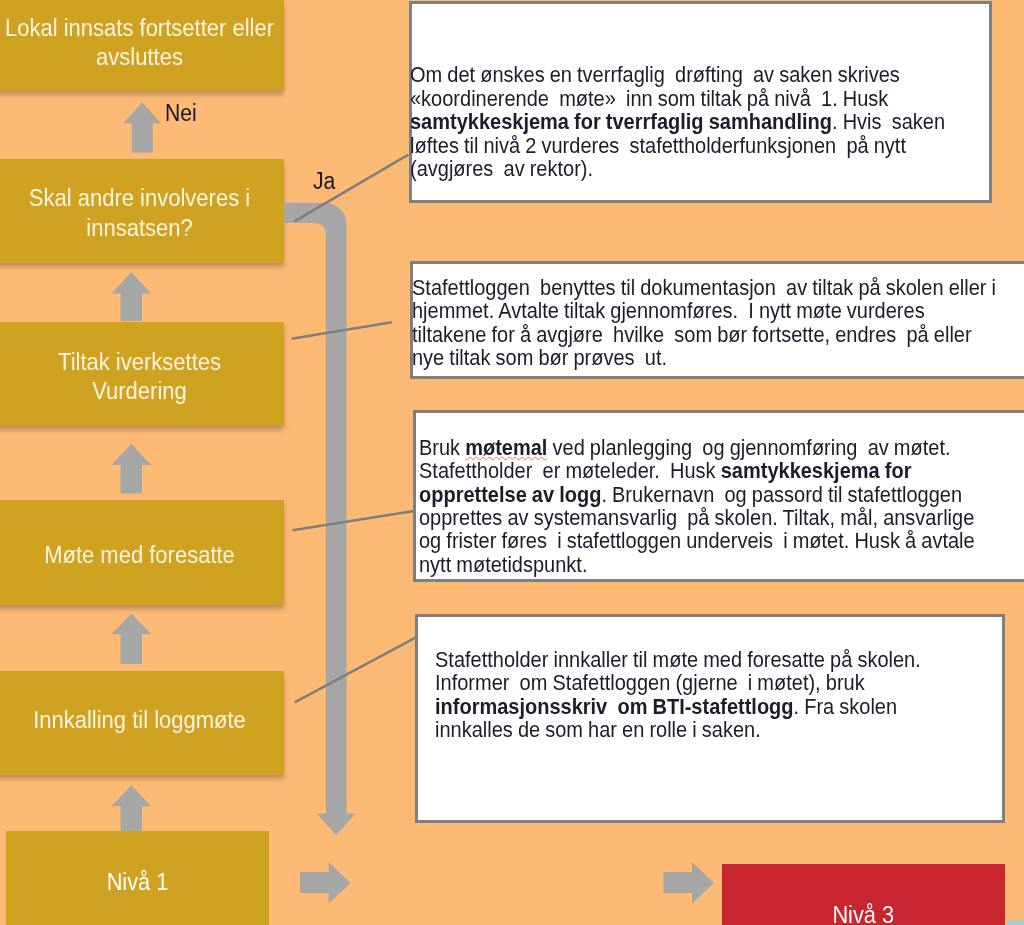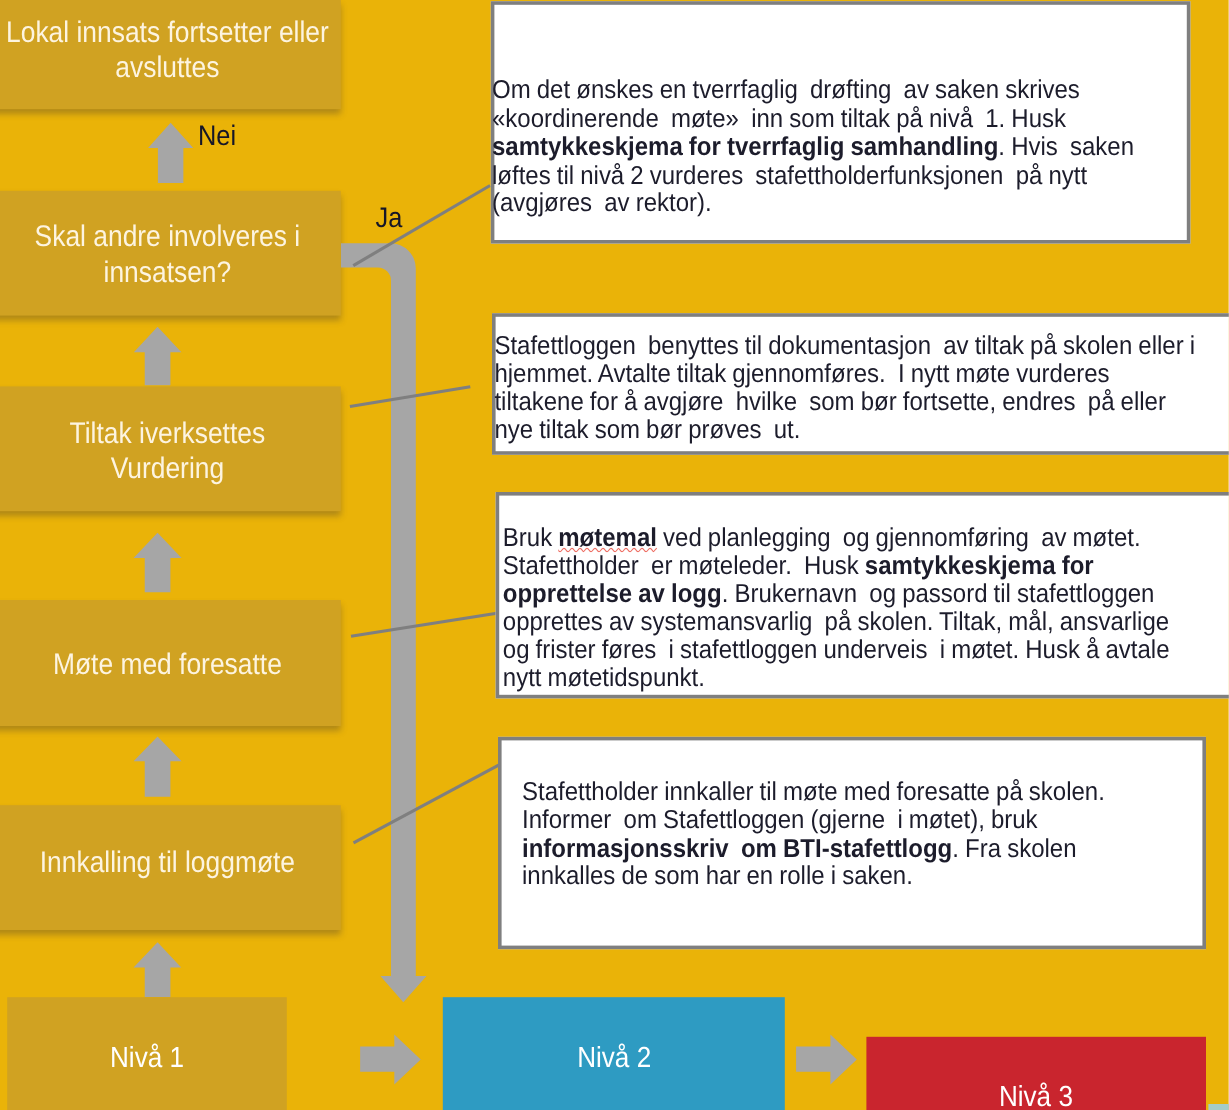--- a/index.html
+++ b/index.html
@@ -1,17 +1,17 @@
 <!DOCTYPE html>
 <html><head>
 <meta charset="utf-8">
 <style>
   html,body{margin:0;padding:0;background:#ffffff;}
   body{width:1024px;height:925px;font-family:"Liberation Sans",sans-serif;overflow:hidden;}
-  .stage{position:relative;width:1024px;height:925px;background:#eab308;}
+  .stage{position:relative;width:1024px;height:925px;background:#fdba74;}
 
   
   .gbox{position:absolute;background:#d0a222;overflow:visible;}
   .gbox .txt{position:absolute;left:50%;top:0;width:327px;margin-left:-163.5px;color:#fdf4e0;
              font-size:24.8px;line-height:29.6px;text-align:center;white-space:pre-line;
              transform:scaleX(0.887);transform-origin:50% 0;}
   .shadow{position:absolute;background:rgba(40,38,56,0.30);filter:blur(2.6px);}
 
   
   .lvl{position:absolute;}
@@ -85,38 +85,35 @@
   <div class="gbox" style="left:-6px;top:500px;width:290px;height:105px;">
     <div class="txt" style="top:39.5px;">Møte med foresatte</div>
   </div>
   <div class="gbox" style="left:-6px;top:671px;width:290px;height:104px;">
     <div class="txt" style="top:33.5px;">Innkalling til loggmøte</div>
   </div>
 
   <div class="lbl" style="left:164.5px;top:100px;">Nei</div>
   <div class="lbl" style="left:313px;top:167.8px;">Ja</div>
 
-  <div class="lvl" style="left:5.9px;top:830.9px;width:233px;height:94.1px;background:#d0a222;">
+  <div class="lvl" style="left:5.9px;top:830.9px;width:263px;height:94.1px;background:#d0a222;">
     <div class="txt" style="top:37.5px;">Nivå 1</div>
-  </div>
-  <div class="lvl" style="left:368.9px;top:830.8px;width:285.6px;height:94.2px;background:#2e9bc2;">
-    <div class="txt" style="top:37.5px;">Nivå 2</div>
   </div>
   <div class="lvl" style="left:722.2px;top:830.8px;width:282.5px;height:94.2px;background:#c9252e;margin-top:33px;">
     <div class="txt" style="top:37.5px;">Nivå 3</div>
   </div>
 
   <div style="position:absolute;left:1006.6px;top:919.7px;width:18px;height:6px;background:#a4ccc9;"></div>
 
   <div class="tbox" style="left:408.6px;top:1.3px;width:583.4px;height:202.1px;">
     <div class="inner" style="left:-2.1px;top:58.9px;"><div><span>Om det ønskes en tverrfaglig  drøfting  av saken skrives</span></div><div><span>«koordinerende  møte»  inn som tiltak på nivå  1. Husk</span></div><div><b>samtykkeskjema for tverrfaglig samhandling</b><span>. Hvis  saken</span></div><div><span>løftes til nivå 2 vurderes  stafettholderfunksjonen  på nytt</span></div><div><span>(avgjøres  av rektor).</span></div></div>
   </div>
   <div class="tbox" style="left:409.9px;top:261px;width:688px;height:118px;">
     <div class="inner" style="left:-0.8px;top:11.6px;"><div><span>Stafettloggen  benyttes til dokumentasjon  av tiltak på skolen eller i</span></div><div><span>hjemmet. Avtalte tiltak gjennomføres.  I nytt møte vurderes</span></div><div><span>tiltakene for å avgjøre  hvilke  som bør fortsette, endres  på eller</span></div><div><span>nye tiltak som bør prøves  ut.</span></div></div>
   </div>
   <div class="tbox" style="left:413.3px;top:410px;width:641px;height:171.5px;">
     <div class="inner" style="left:2.3px;top:22.6px;"><div><span>Bruk </span><b class="spell">møtemal</b><span> ved planlegging  og gjennomføring  av møtet.</span></div><div><span>Stafettholder  er møteleder.  Husk </span><b>samtykkeskjema for</b></div><div><b>opprettelse av logg</b><span>. Brukernavn  og passord til stafettloggen</span></div><div><span>opprettes av systemansvarlig  på skolen. Tiltak, mål, ansvarlige</span></div><div><span>og frister føres  i stafettloggen underveis  i møtet. Husk å avtale</span></div><div><span>nytt møtetidspunkt.</span></div></div>
   </div>
-  <div class="tbox" style="left:415px;top:613.6px;width:590.4px;height:177px;">
+  <div class="tbox" style="left:415px;top:613.6px;width:590.4px;height:209px;">
     <div class="inner" style="left:17px;top:31.3px;"><div><span>Stafettholder innkaller til møte med foresatte på skolen.</span></div><div><span>Informer  om Stafettloggen (gjerne  i møtet), bruk</span></div><div><b>informasjonsskriv  om BTI-stafettlogg</b><span>. Fra skolen</span></div><div><span>innkalles de som har en rolle i saken.</span></div></div>
   </div>
 
 </div>
 
 </body></html>

